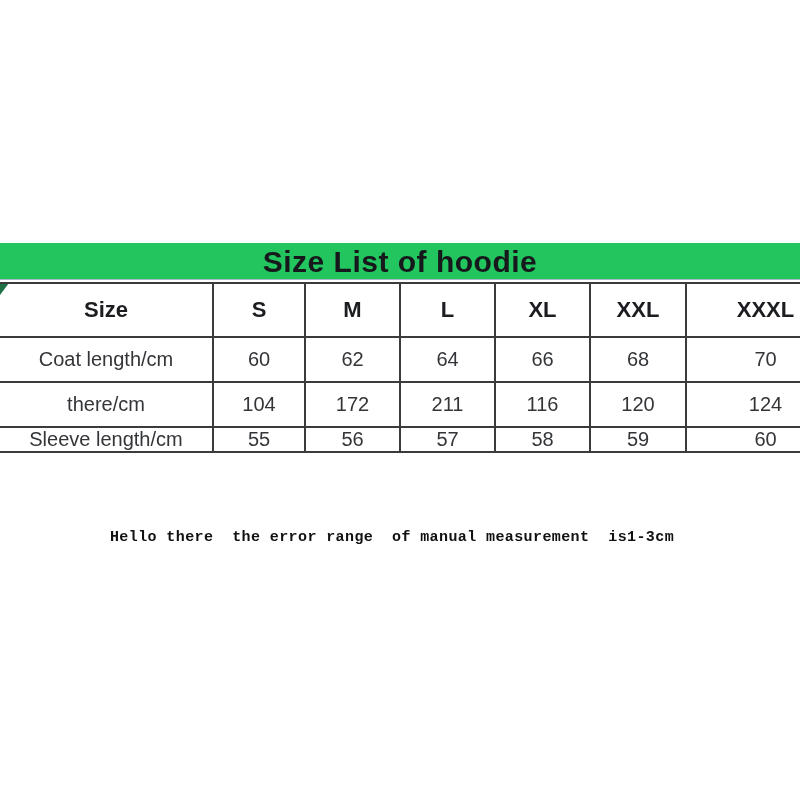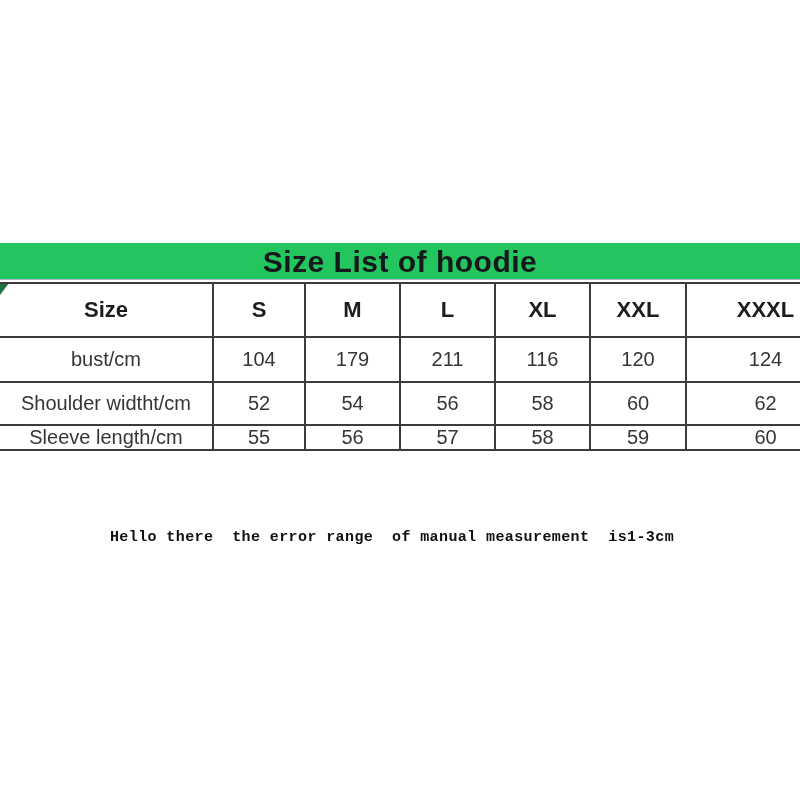--- a/index.html
+++ b/index.html
@@ -117,37 +117,37 @@
     <tbody>
       <tr class="header-row">
         <th class="first-col">Size</th>
         <th>S</th>
         <th>M</th>
         <th>L</th>
         <th>XL</th>
         <th>XXL</th>
         <th class="last-col">XXXL</th>
       </tr>
+      <tr class="data-row r1">
+        <td class="first-col">Coat length/cm</td>
+        <td>60</td>
+        <td>62</td>
+        <td>64</td>
+        <td>66</td>
+        <td>68</td>
+        <td class="last-col">70</td>
+      </tr>
       <tr class="data-row r2">
-        <td class="first-col">bust/cm</td>
+        <td class="first-col">there/cm</td>
         <td>104</td>
-        <td>179</td>
+        <td>172</td>
         <td>211</td>
         <td>116</td>
         <td>120</td>
         <td class="last-col">124</td>
-      </tr>
-      <tr class="data-row r3">
-        <td class="first-col">Shoulder widtht/cm</td>
-        <td>52</td>
-        <td>54</td>
-        <td>56</td>
-        <td>58</td>
-        <td>60</td>
-        <td class="last-col">62</td>
       </tr>
       <tr class="data-row r4">
         <td class="first-col">Sleeve length/cm</td>
         <td>55</td>
         <td>56</td>
         <td>57</td>
         <td>58</td>
         <td>59</td>
         <td class="last-col">60</td>
       </tr>

